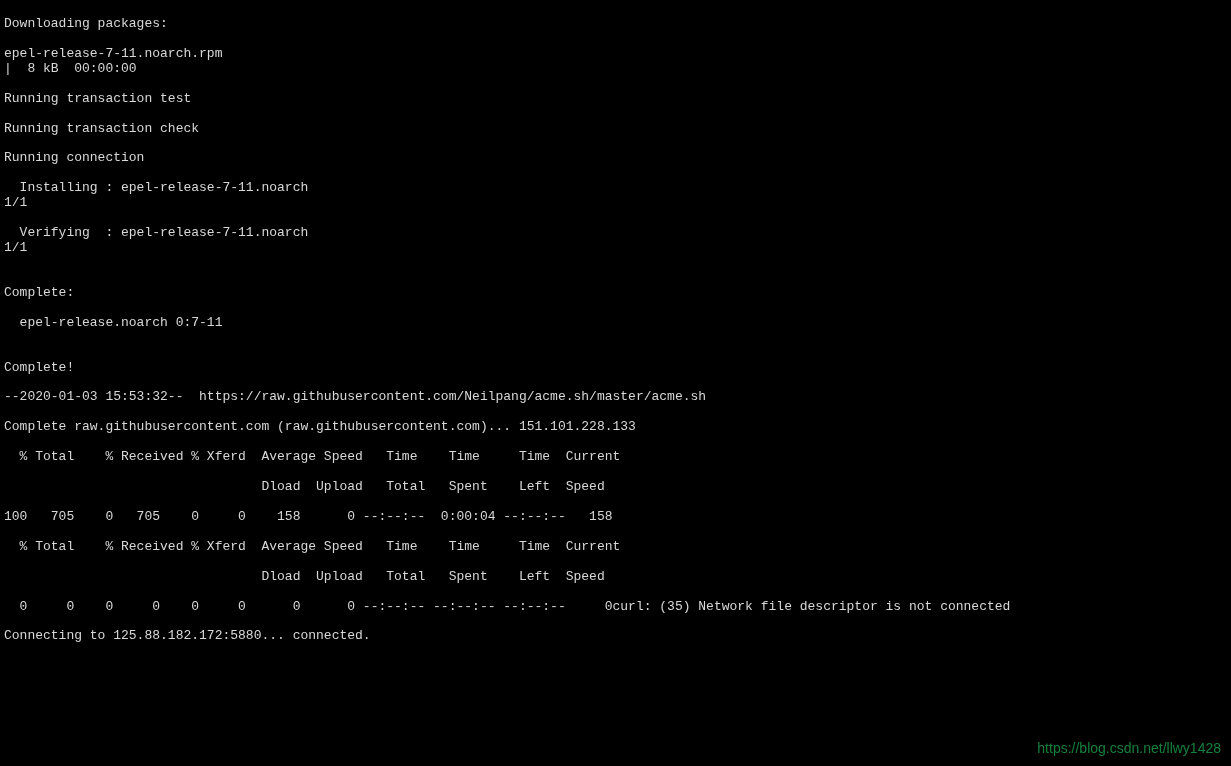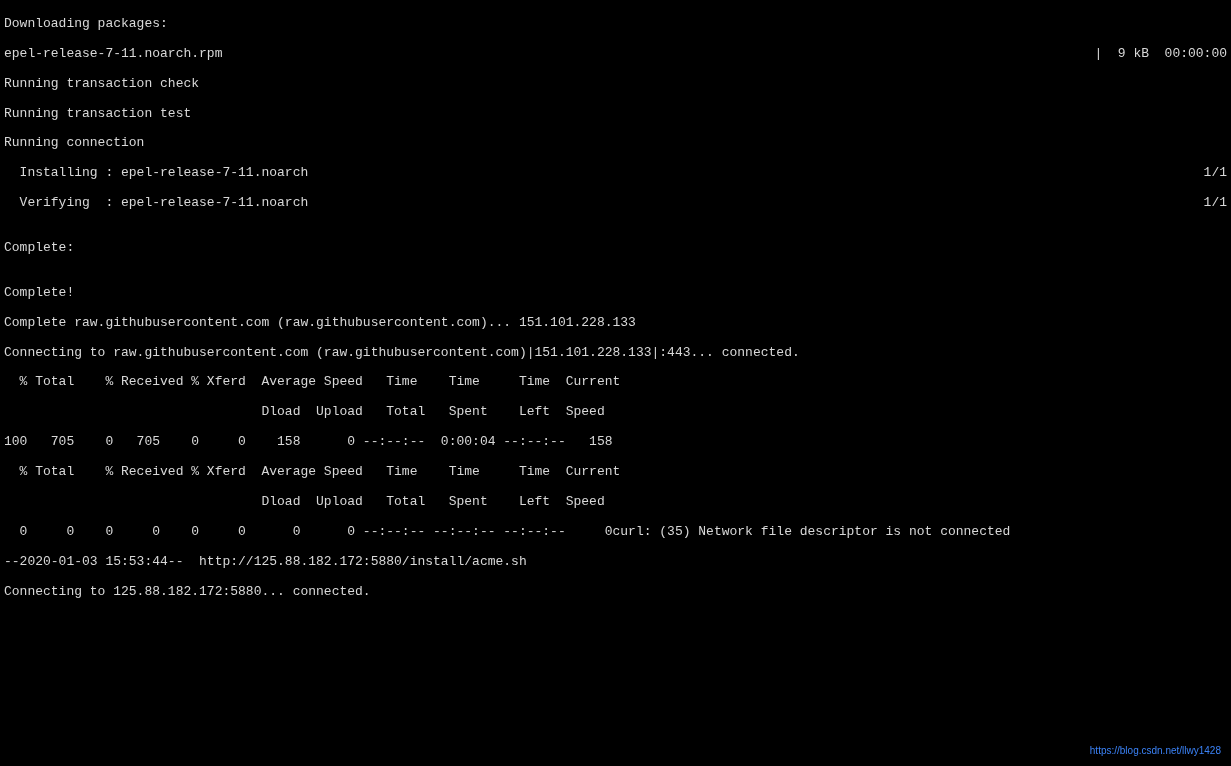--- a/index.html
+++ b/index.html
@@ -24,56 +24,57 @@
       padding: 2px 4px;
     }
     .line {
       display: block;
       white-space: pre;
     }
     .watermark {
       position: absolute;
       bottom: 10px;
       right: 10px;
-      color: #3b82f6;
+      color: #15803d;
       font-family: Arial, sans-serif;
-      font-size: 10px;
+      font-size: 14px;
     }
     .flex-line {
       display: flex;
       white-space: pre;
+      flex-direction: column;
     }
     .grow {
       flex-grow: 1;
     }
   </style>
 </head>
 <body>
 
 <div class="terminal">
 <span class="line">Downloading packages:</span>
-<div class="flex-line"><span>epel-release-7-11.noarch.rpm</span><span class="grow"></span><span>|  9 kB  00:00:00</span></div>
+<div class="flex-line"><span>epel-release-7-11.noarch.rpm</span><span class="grow"></span><span>|  8 kB  00:00:00</span></div>
+<span class="line">Running transaction test</span>
 <span class="line">Running transaction check</span>
-<span class="line">Running transaction test</span>
 <span class="line">Running connection</span>
 <div class="flex-line"><span>  Installing : epel-release-7-11.noarch</span><span class="grow"></span><span>1/1</span></div>
 <div class="flex-line"><span>  Verifying  : epel-release-7-11.noarch</span><span class="grow"></span><span>1/1</span></div>
 <span class="line"></span>
 <span class="line">Complete:</span>
+<span class="line">  epel-release.noarch 0:7-11</span>
 <span class="line"></span>
 <span class="line">Complete!</span>
+<span class="line">--2020-01-03 15:53:32--  https://raw.githubusercontent.com/Neilpang/acme.sh/master/acme.sh</span>
 <span class="line">Complete raw.githubusercontent.com (raw.githubusercontent.com)... 151.101.228.133</span>
-<span class="line">Connecting to raw.githubusercontent.com (raw.githubusercontent.com)|151.101.228.133|:443... connected.</span>
 <span class="line">  % Total    % Received % Xferd  Average Speed   Time    Time     Time  Current</span>
 <span class="line">                                 Dload  Upload   Total   Spent    Left  Speed</span>
 <span class="line">100   705    0   705    0     0    158      0 --:--:--  0:00:04 --:--:--   158</span>
 <span class="line">  % Total    % Received % Xferd  Average Speed   Time    Time     Time  Current</span>
 <span class="line">                                 Dload  Upload   Total   Spent    Left  Speed</span>
 <span class="line">  0     0    0     0    0     0      0      0 --:--:-- --:--:-- --:--:--     0curl: (35) Network file descriptor is not connected</span>
-<span class="line">--2020-01-03 15:53:44--  http://125.88.182.172:5880/install/acme.sh</span>
 <span class="line">Connecting to 125.88.182.172:5880... connected.</span>
 
 
 
 <span class="line"></span>
 
 <span class="line"></span>
 
 <span class="line"></span>
 

